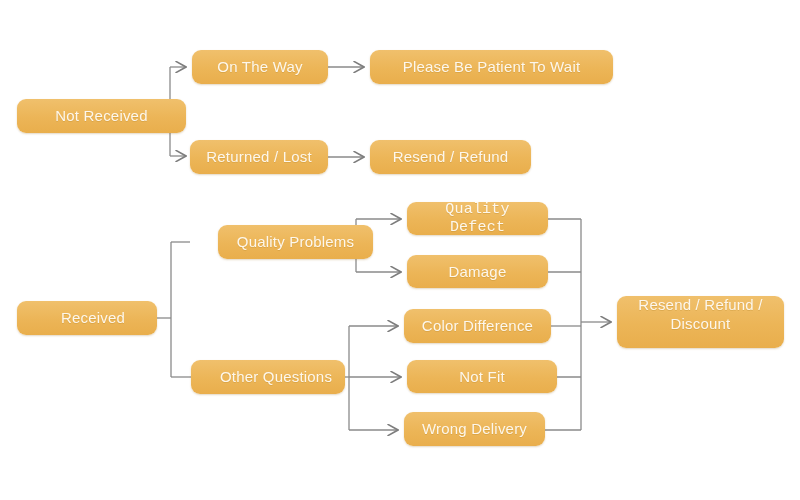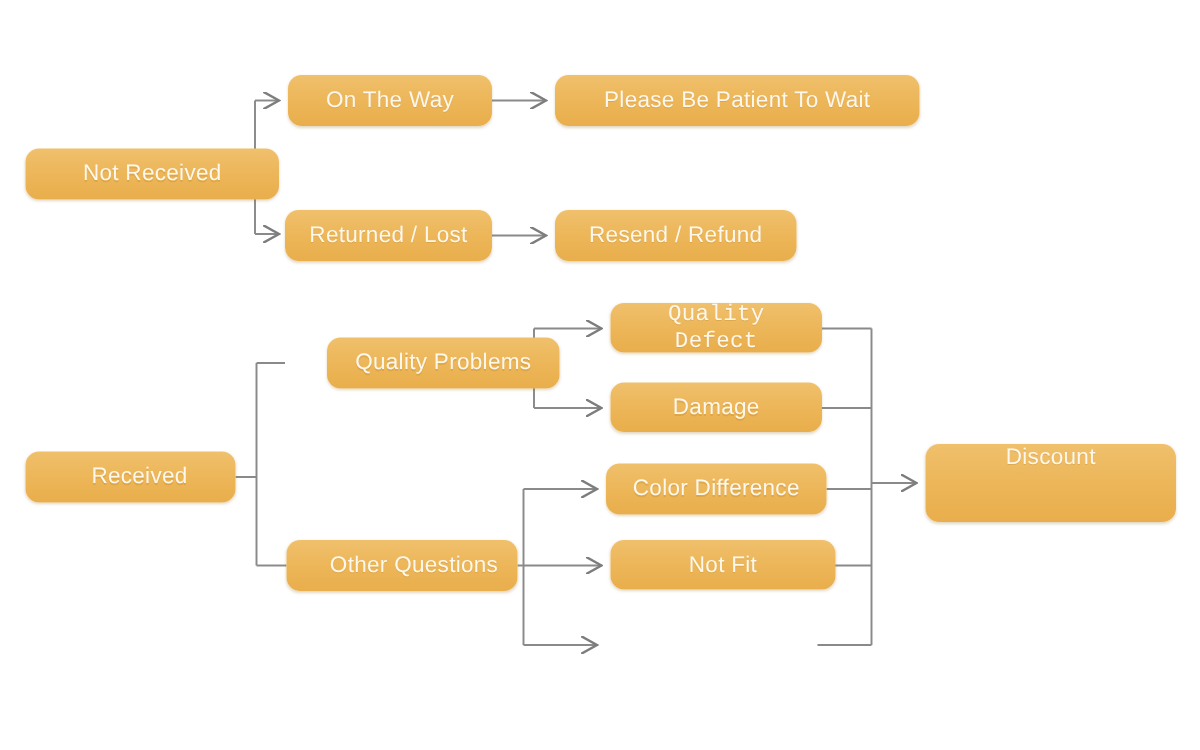--- a/index.html
+++ b/index.html
@@ -150,18 +150,22 @@
   </div>
 
   <div class="node" style="left:404px; top:309px; width:147px; height:34px;">
     <span class="node-label">Color Difference</span>
   </div>
 
   <div class="node" style="left:407px; top:360px; width:150px; height:33px;">
     <span class="node-label">Not Fit</span>
   </div>
 
+  <div class="node" style="left:404px; top:412px; width:141px; height:34px;">
+    <span class="node-label">Wrong Delivery</span>
+  </div>
 
   <div class="node two-line" style="left:617px; top:296px; width:167px; height:52px; flex-direction:column;">
+    <span class="node-label">Resend / Refund /</span>
     <span class="node-label">Discount</span>
   </div>
 
 </div>
 
 </body></html>

